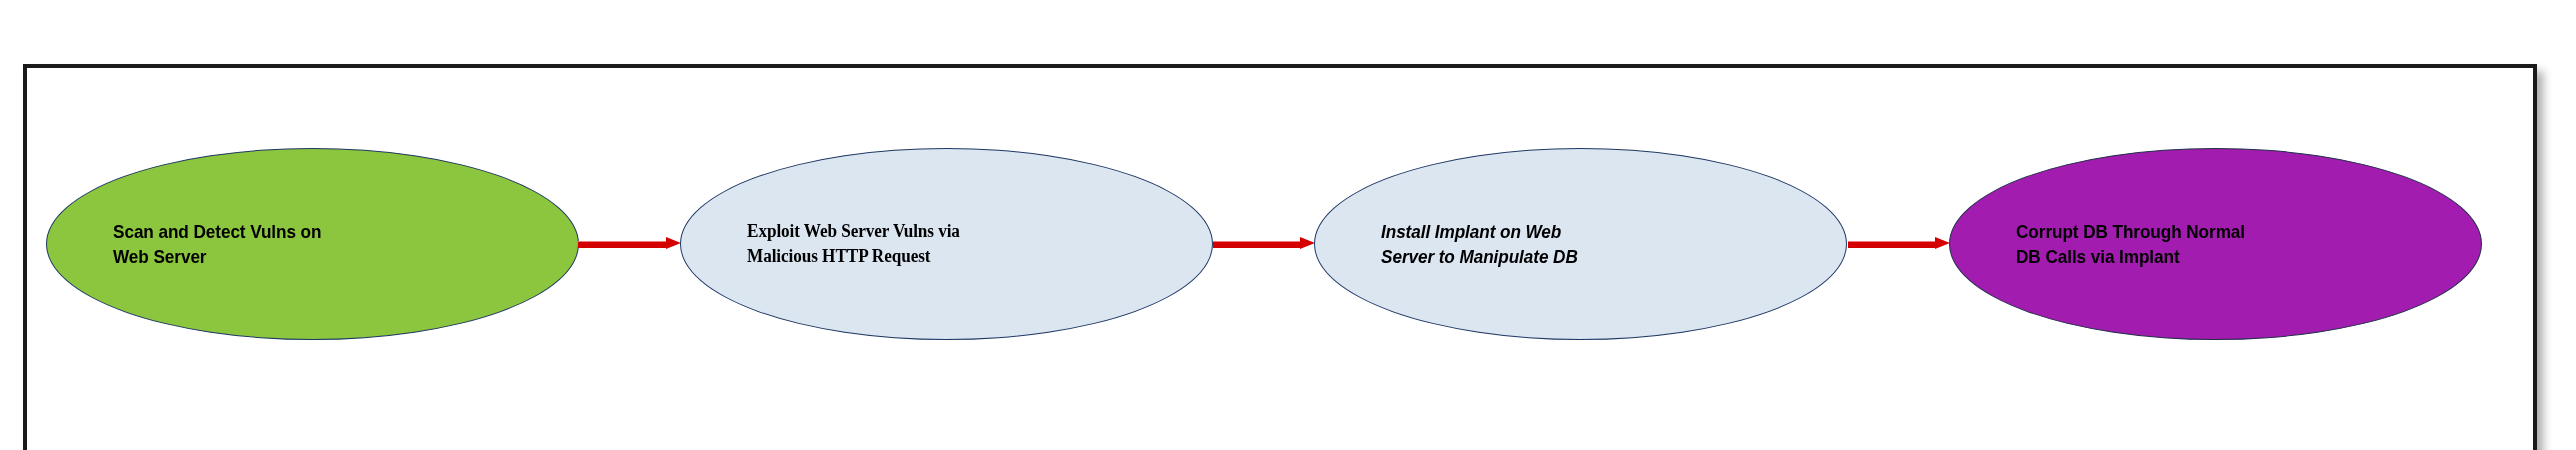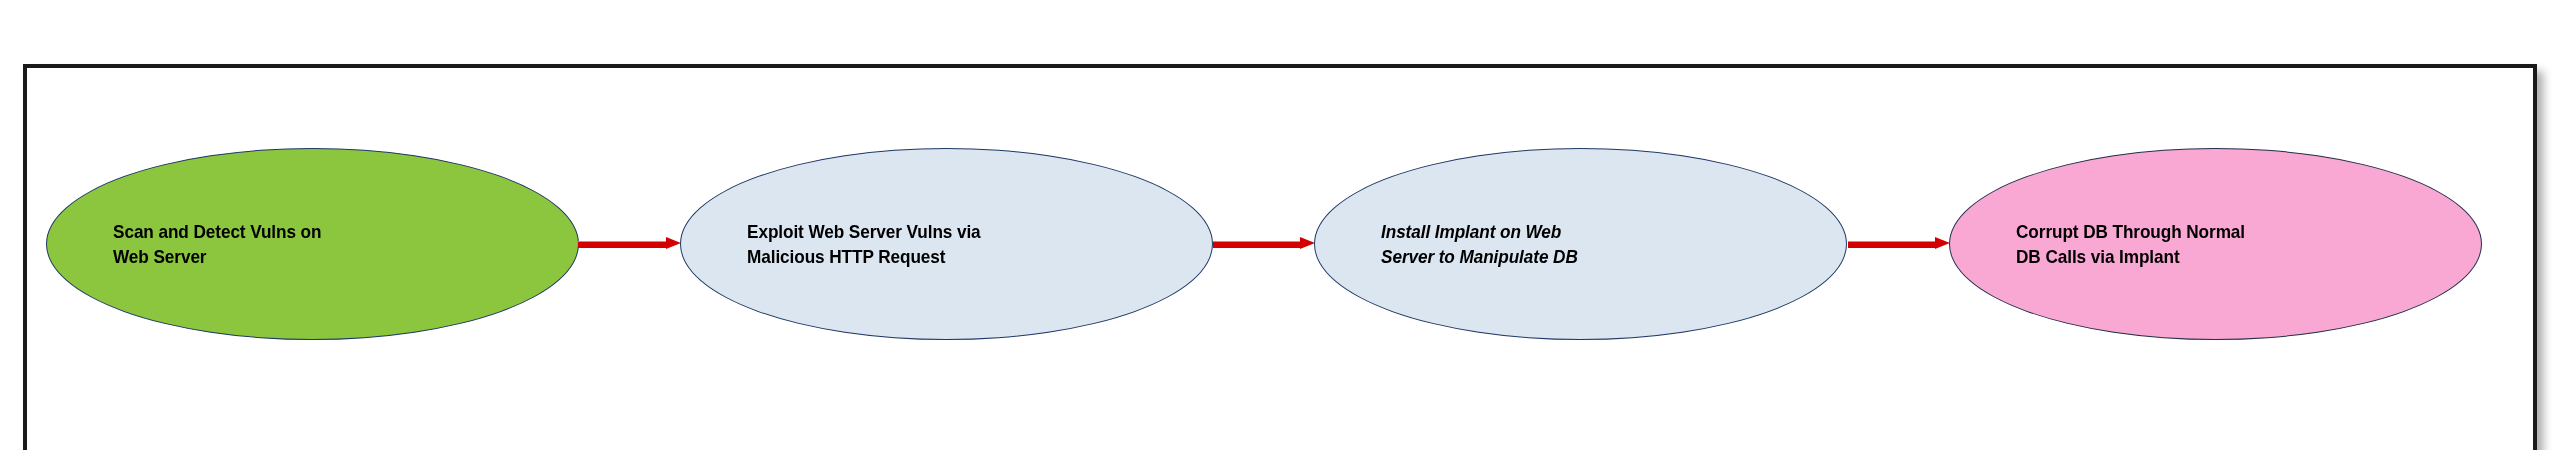--- a/index.html
+++ b/index.html
@@ -65,21 +65,21 @@
     white-space: pre-line;
     text-align: left;
     padding-left: 71px;
     padding-right: 32px;
     font-stretch: condensed;
     transform: scaleX(0.93);
     transform-origin: left center;
   }
 
   #node-0 { left: 46px;   background: #8CC63E; }
-  #node-1 { left: 680px;  background: #DCE6F1; }
+  #node-1 { left: 680px;  background: #DCE6F1; font-family: Liberation Serif, serif; }
   #node-2 { left: 1314px; background: #DCE6F1; font-style: italic; }
   #node-3 { left: 1949px; background: #FF0000; border-color: #23304a; }
 
   
   .connector {
     position: absolute;
     top: 193px;
     height: 13px;
   }
   .connector .shaft {
@@ -137,20 +137,20 @@
     <div class="node" id="node-2" style="background: rgb(220, 230, 241); border-color: rgb(31, 56, 100);">
       <div class="node-label" style="color: rgb(0, 0, 0);">Install Implant on Web
 Server to Manipulate DB</div>
     </div>
 
     <div class="connector" id="connector-2">
       <div class="shaft" style="background: rgb(212, 0, 0);"></div>
       <div class="head" style="border-left-color: rgb(212, 0, 0);"></div>
     </div>
 
-    <div class="node" id="node-3" style="background: #f9a8d4; border-color: rgb(35, 48, 74);">
+    <div class="node" id="node-3" style="background: #a21caf; border-color: rgb(35, 48, 74);">
       <div class="node-label" style="color: rgb(0, 0, 0);">Corrupt DB Through Normal
 DB Calls via Implant</div>
     </div>
 
   </div>
 </div>
 
 
 </body></html>

